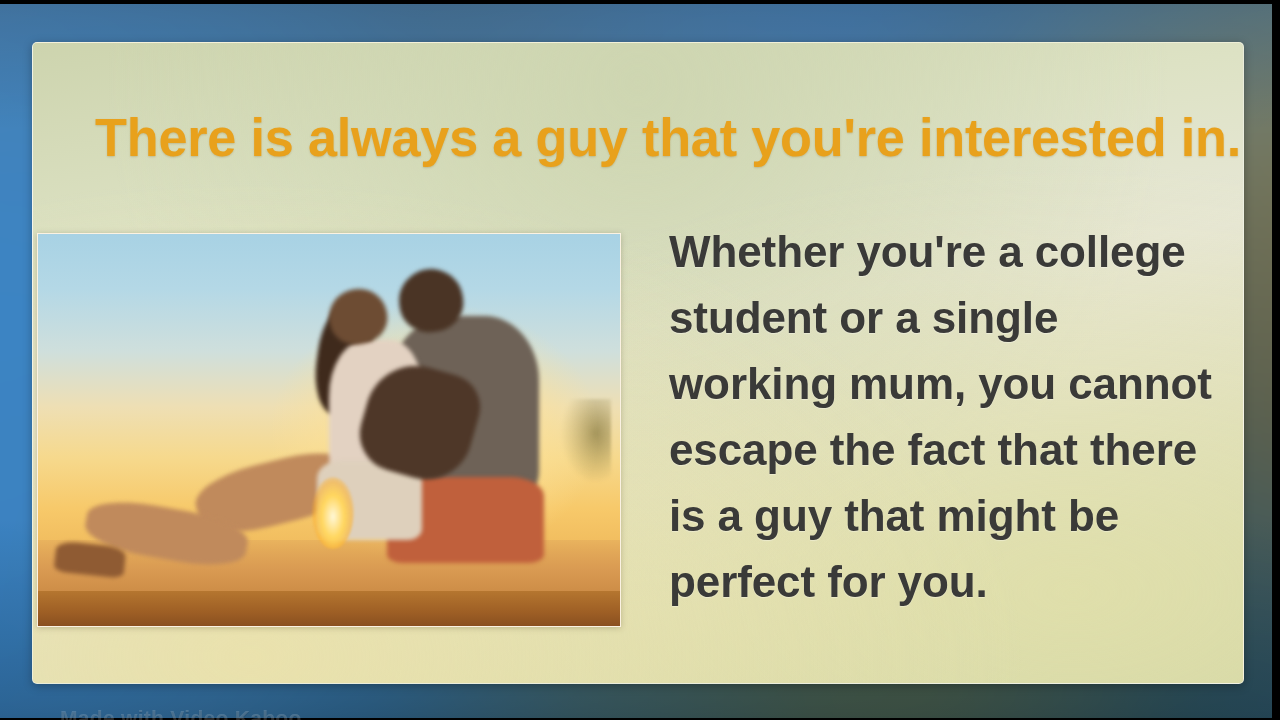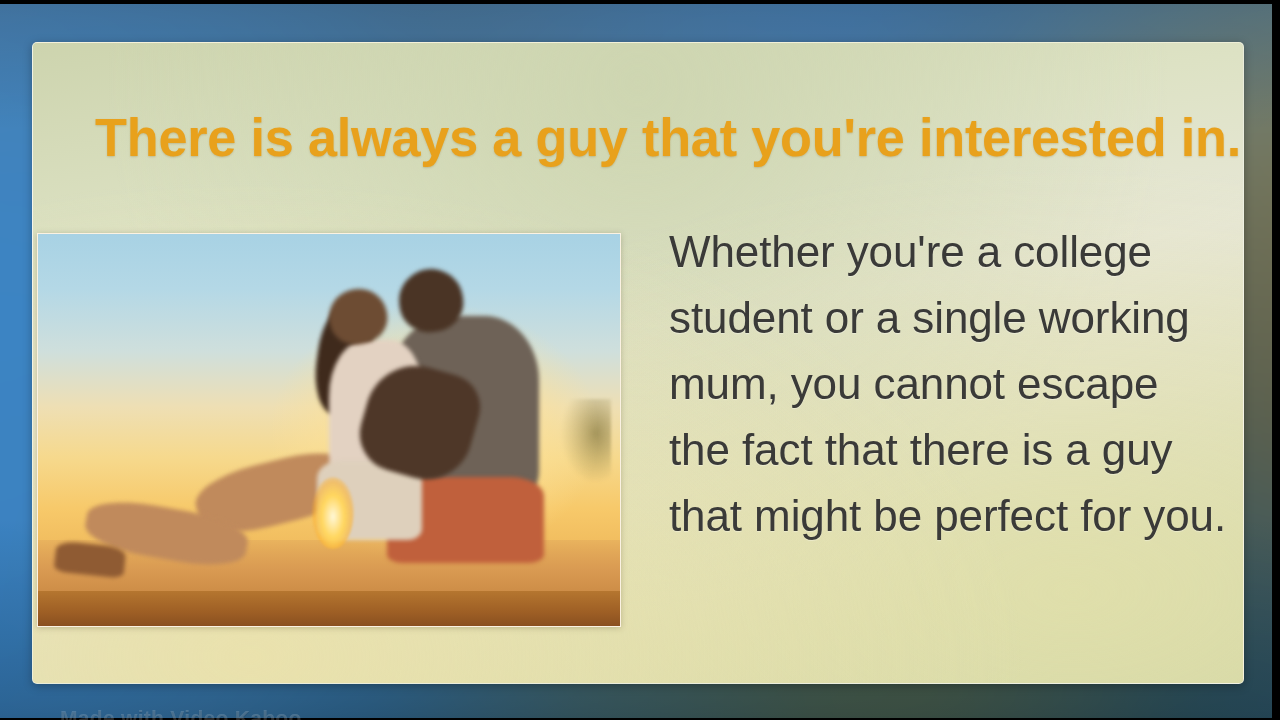--- a/index.html
+++ b/index.html
@@ -126,21 +126,21 @@
   .woman-shorts{left:48%;top:58%;width:18%;height:20%;background:#ded0bc;border-radius:22% 20% 14% 18%;}
   .woman-thigh{left:27%;top:58%;width:28%;height:16%;background:#c08a5c;border-radius:40%;transform:rotate(-14deg);}
   .woman-shin{left:8%;top:70%;width:28%;height:13%;background:#c08a5c;border-radius:40%;transform:rotate(10deg);}
   .woman-foot{left:3%;top:79%;width:12%;height:8%;background:#8f5b33;border-radius:30% 30% 20% 20%;transform:rotate(6deg);}
   .fig-soft{filter:blur(2px);}
 
   
   .body-text{
     position:absolute;left:636px;top:176px;width:560px;
     font-family:"Liberation Sans Narrow","Liberation Sans","DejaVu Sans Condensed",sans-serif;
-    font-weight:400;
+    font-weight:700;
     font-size:44px;
     line-height:1.50;
     color:#3a3a38;
     letter-spacing:-.1px;
     text-shadow:0 1px 1px rgba(255,255,255,.35);
   }
 
   
   .watermark{
     position:absolute;left:60px;top:686px;

